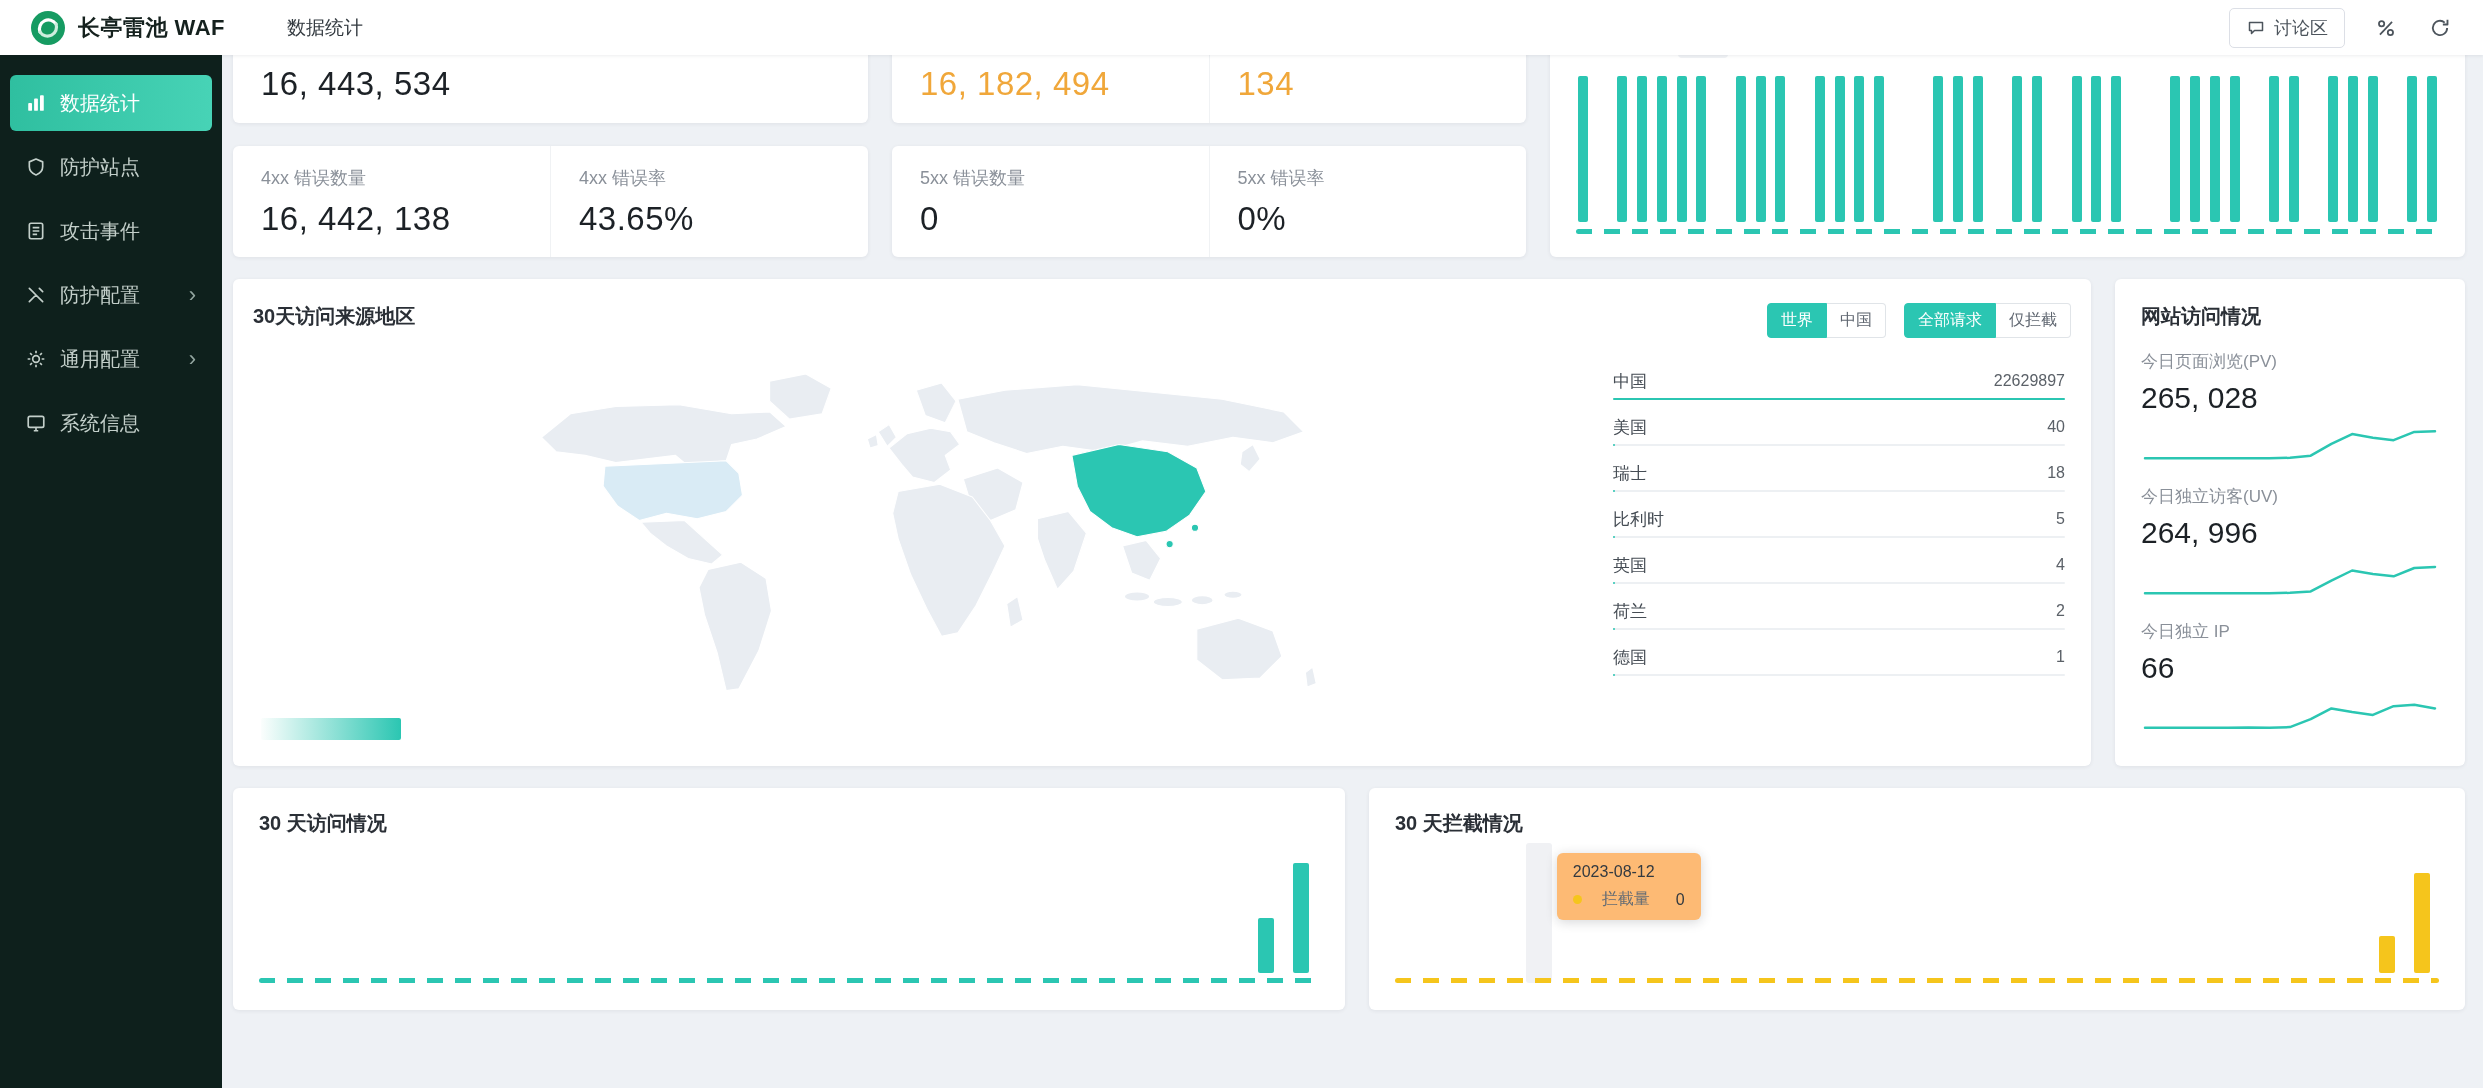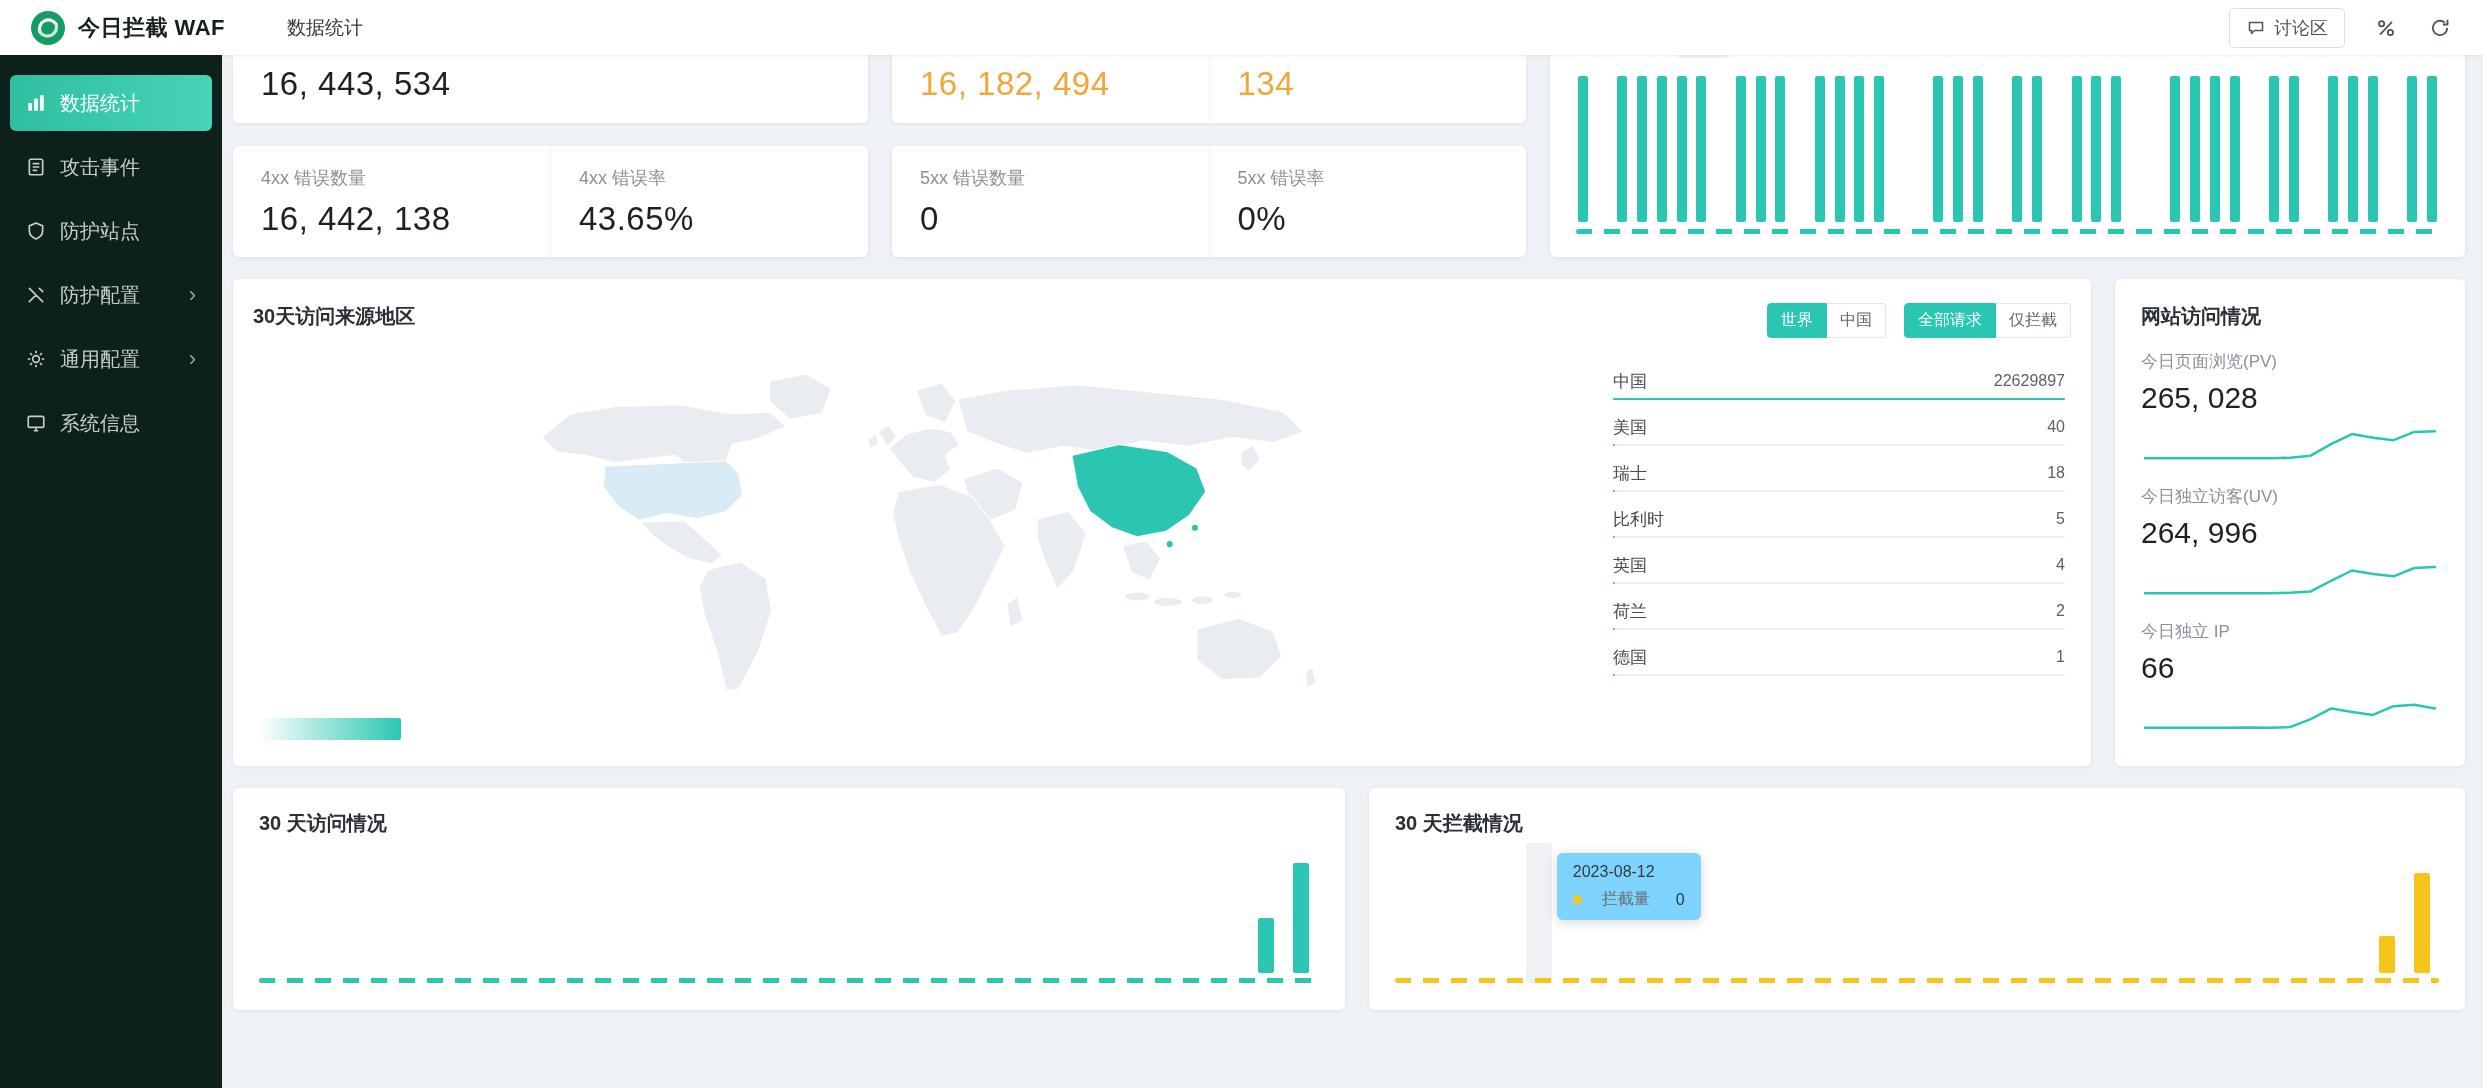--- a/index.html
+++ b/index.html
@@ -80,39 +80,39 @@
   .metric-label{font-size:17px;color:#8a9099;}
   .metric-value{font-size:30px;color:#1c2126;margin:8px 0 2px;}
   .spark{height:48px;width:100%;}
 
   .bottom-grid{display:grid;grid-template-columns:1112px 1fr;gap:24px;margin:22px 0 0;}
   .trend-card{position:relative;height:222px;padding:22px 26px;}
   .trend-chart{position:relative;margin-top:14px;height:132px;}
   .day-bars{height:122px;gap:0;}
   .day-bars .bar{width:16px;}
   .hl-band{position:absolute;top:-8px;bottom:0;left:12.5%;width:26px;background:#f0f1f4;border-radius:3px;z-index:0;}
-  .tooltip{position:absolute;left:15.5%;top:2px;z-index:5;background:#7dd3fc;border-radius:6px;
+  .tooltip{position:absolute;left:15.5%;top:2px;z-index:5;background:#fdba74;border-radius:6px;
     box-shadow:0 2px 12px rgba(20,30,40,.18);padding:10px 16px;min-width:118px;}
   .tt-date{font-size:16px;color:#333a40;}
   .tt-row{display:flex;align-items:center;gap:20px;margin-top:8px;font-size:16px;color:#666d74;}
   .tt-dot{width:9px;height:9px;border-radius:50%;background:#f5c51c;}
   .tt-val{color:#333a40;margin-left:6px;}
 </style>
 </head>
 <body>
 
 <header class="topbar">
   <span class="logo">
     <svg viewBox="0 0 36 36">
         <circle cx="18" cy="18" r="17" fill="#169b62"></circle>
       <path d="M10 22 a9 9 0 0 1 16 -8" stroke="#fff" stroke-width="3.2" fill="none" stroke-linecap="round"></path>
       <path d="M26 14 a9 9 0 0 1 -16 8" stroke="#cdeede" stroke-width="3.2" fill="none" stroke-linecap="round"></path>
       </svg>
   </span>
-  <span class="app-title">今日拦截 WAF</span>
+  <span class="app-title">长亭雷池 WAF</span>
   <span class="breadcrumb">数据统计</span>
   <div class="topbar-right">
     <button class="forum-btn">
       <span class="top-icon" style="width:20px;height:20px">
         <svg viewBox="0 0 18 18" width="18" height="18" fill="none" stroke="currentColor" stroke-width="1.5">
           <path d="M2.5 3.5h13v8h-8l-3 3v-3h-2z" stroke-linejoin="round"></path>
           </svg>
       </span>
       <span>讨论区</span>
     </button>
@@ -136,30 +136,30 @@
   <div class="side-item active">
     <svg width="20" height="20" viewBox="0 0 18 18" fill="currentColor">
       <rect x="2" y="9" width="3.4" height="7" rx="0.8"></rect>
         <rect x="7.3" y="5" width="3.4" height="11" rx="0.8"></rect>
         <rect x="12.6" y="2" width="3.4" height="14" rx="0.8"></rect>
       </svg>
     <span>数据统计</span>
   </div>
   <div class="side-item">
     <svg width="20" height="20" viewBox="0 0 18 18" fill="none" stroke="currentColor" stroke-width="1.5">
+      <path d="M9 1.8 L15 4.4 V8.8 C15 12.8 12 15 9 16.2 C6 15 3 12.8 3 8.8 V4.4 Z" stroke-linejoin="round"></path>
+      </svg>
+    <span>防护站点</span>
+  </div>
+  <div class="side-item">
+    <svg width="20" height="20" viewBox="0 0 18 18" fill="none" stroke="currentColor" stroke-width="1.5">
       <rect x="3" y="2" width="12" height="14" rx="1.5"></rect>
         <path d="M6 6h6M6 9h6M6 12h4"></path>
       </svg>
     <span>攻击事件</span>
-  </div>
-  <div class="side-item">
-    <svg width="20" height="20" viewBox="0 0 18 18" fill="none" stroke="currentColor" stroke-width="1.5">
-      <path d="M9 1.8 L15 4.4 V8.8 C15 12.8 12 15 9 16.2 C6 15 3 12.8 3 8.8 V4.4 Z" stroke-linejoin="round"></path>
-      </svg>
-    <span>防护站点</span>
   </div>
   <div class="side-item">
     <svg width="20" height="20" viewBox="0 0 18 18" fill="none" stroke="currentColor" stroke-width="1.5">
       <path d="M3 15 L9 9 M9 9 L12 12 M9 9 L6 6 M12 3 L15 6 M3 3 l3 3 M12 12 l3 3" stroke-linecap="round"></path>
       </svg>
     <span>防护配置</span>
     <span class="side-chevron">›</span>
   </div>
   <div class="side-item">
     <svg width="20" height="20" viewBox="0 0 18 18" fill="none" stroke="currentColor" stroke-width="1.5">

